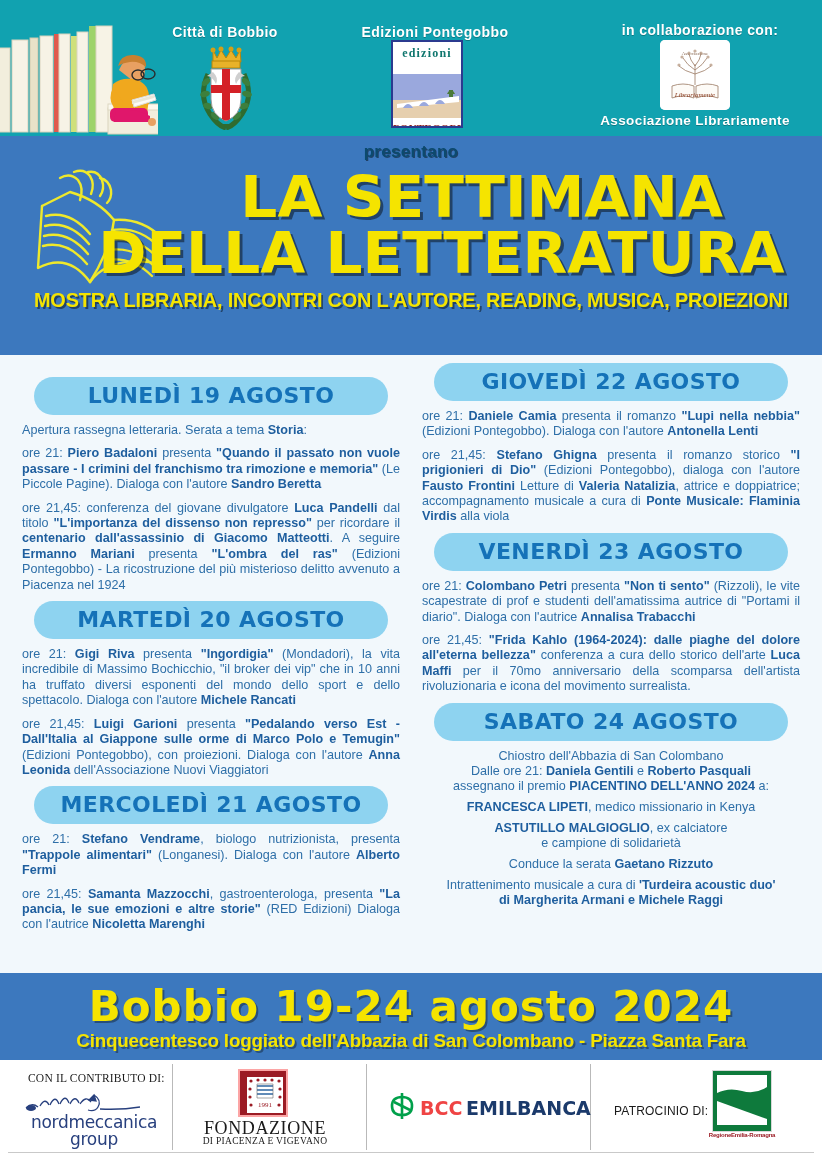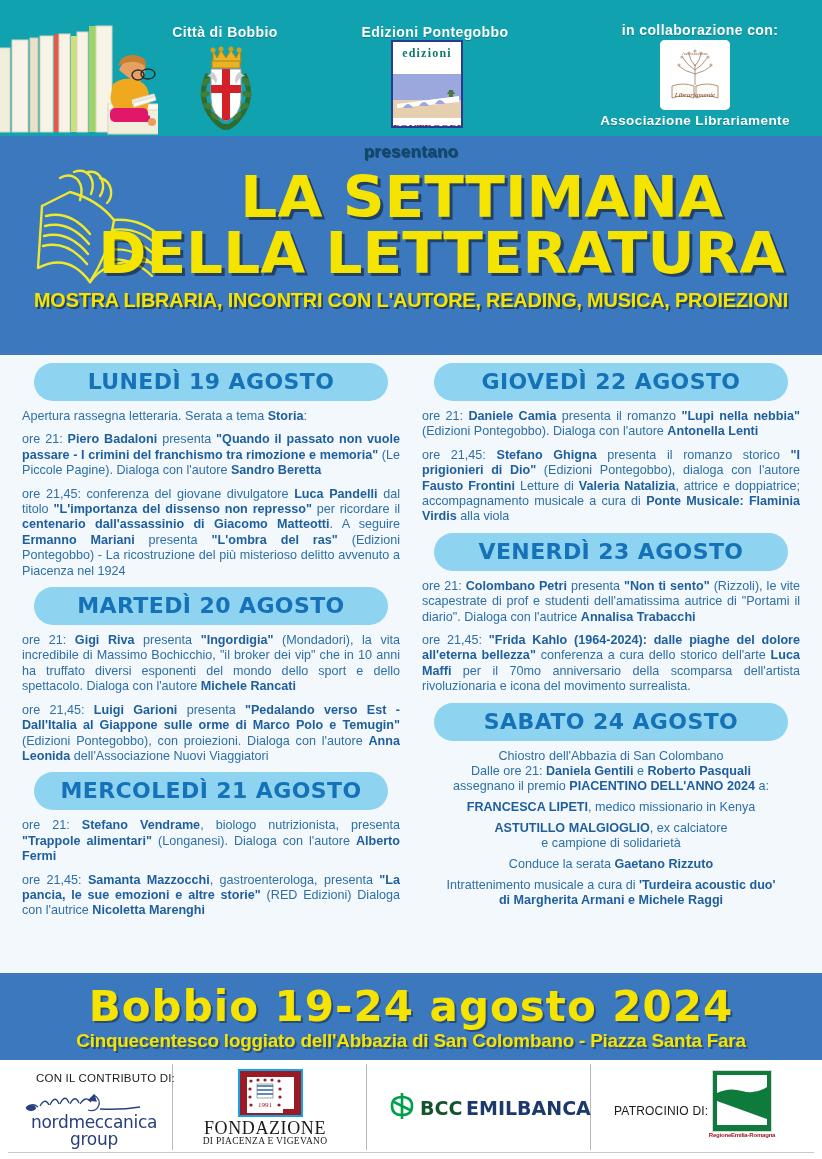--- a/index.html
+++ b/index.html
@@ -116,21 +116,21 @@
   }
   .title-book { position:absolute; left: 24px; top:158px; width:160px; height:140px;}
 
   
   .program {
     position:absolute; left:0; top:355px;
     width:822px; height: 618px;
     background:#F2F8FC;
   }
   .col { position:absolute; top: 8px; width: 386px; }
-  .col-left { left: 18px; }
+  .col-left { left: 18px; margin-top: 14px; }
   .col-right { left: 418px; }
 
   .day-pill {
     background:#8ED3F0;
     border-radius: 22px;
     height: 38px;
     line-height: 38px;
     text-align:center;
     color:#1572B8;
     font-weight:bold;
@@ -191,22 +191,22 @@
     position:absolute;
     color:#1a1a1a; font-size: 11.5px; letter-spacing:.2px;
     font-family:"Liberation Sans", sans-serif;
   }
   .nordm-name {
     position:absolute; text-align:center; color:#28407e;
     font-size: 17px; letter-spacing:-.3px; line-height: 17px;
     font-family:"DejaVu Sans", sans-serif;
   }
   .fond-crest {
-    position:absolute; left:238px; top:1069px; width:65px; height:48px;
-    background:#9B1B24; border:2px solid #0ea5e9; box-sizing:border-box;
+    position:absolute; left:238px; top:1069px; width:50px; height:48px;
+    background:#9B1B24; border:2px solid #fca5a5; box-sizing:border-box;
   }
   .fond-inner { position:absolute; left:7px; top:6px; right:7px; bottom:6px; background:#fff;}
   .fond-name {
     position:absolute; left:190px; top:1118px; width:150px; text-align:center;
     color:#1a1a1a; font-family:"Liberation Serif", serif;
     font-size: 18px; letter-spacing:.6px;
   }
   .fond-sub {
     position:absolute; left:190px; top:1136px; width:150px; text-align:center;
     color:#1a1a1a; font-family:"Liberation Serif", serif;
@@ -407,21 +407,21 @@
   <div class="bottom-band"></div>
   <div class="bobbio-dates">Bobbio 19-24 agosto 2024</div>
   <div class="venue">Cinquecentesco loggiato dell'Abbazia di San Colombano - Piazza Santa Fara</div>
 
   <div class="footer">
     <div class="vdiv" style="left:172px;"></div>
     <div class="vdiv" style="left:366px;"></div>
     <div class="vdiv" style="left:590px;"></div>
   </div>
 
-  <div class="foot-label" style="left:36px; top:1072px;">CON IL CONTRIBUTO DI:</div>
+  <div class="foot-label" style="left:28px; top:1072px;font-family:Liberation Serif, serif;">CON IL CONTRIBUTO DI:</div>
 
   <svg style="position:absolute;left:24px;top:1092px;" width="140" height="24" viewBox="0 0 140 24">
     <g stroke="#28407E" fill="none" stroke-width="1.3">
       <path d="M2 16 q6 -6 12 -1"></path>
       <path d="M16 14 q5 -9 9 -1"></path>
       <path d="M26 13 q5 -11 9 -1"></path>
       <path d="M36 12 q5 -11 9 -1"></path>
       <path d="M46 12 q5 -10 9 -1"></path>
       <path d="M56 12 q6 -9 11 -2"></path>
       <path d="M70 3 q8 5 4 12 q-3 5 -10 3"></path>
@@ -463,21 +463,21 @@
   <div class="fond-name">FONDAZIONE</div>
   <div class="fond-sub">DI PIACENZA E VIGEVANO</div>
 
   <svg style="position:absolute;left:388px;top:1092px;" width="28" height="30" viewBox="0 0 28 30">
     <g fill="none" stroke="#00A04A" stroke-width="2.6">
       <path d="M14 5 q-10 0 -10 9 q0 9 10 9 q10 0 10 -9 q0 -9 -10 -9"></path>
       <path d="M14 1 v26"></path>
       <path d="M6 10 l16 8"></path>
     </g>
   </svg>
-  <div class="bcc-txt" style="left:420px; color:#14532d;">BCC</div>
+  <div class="bcc-txt" style="left:420px; color:#ef4444;">BCC</div>
   <div class="bcc-txt" style="left:466px; color:#1B3A6B;">EMILBANCA</div>
 
   <div class="foot-label" style="left:614px; top:1104px; font-size:12px;">PATROCINIO DI:</div>
   <div class="er-logo">
     <svg width="58" height="60" viewBox="0 0 58 60">
       <rect width="58" height="60" fill="#0E7A3C"></rect>
       <path d="M4 4 L54 4 L54 16 q-12 8 -25 4 q-13 -4 -25 2 Z" fill="#ffffff"></path>
       <path d="M4 30 L54 48 L54 54 L4 54 Z" fill="#ffffff"></path>
     </svg>
   </div>

